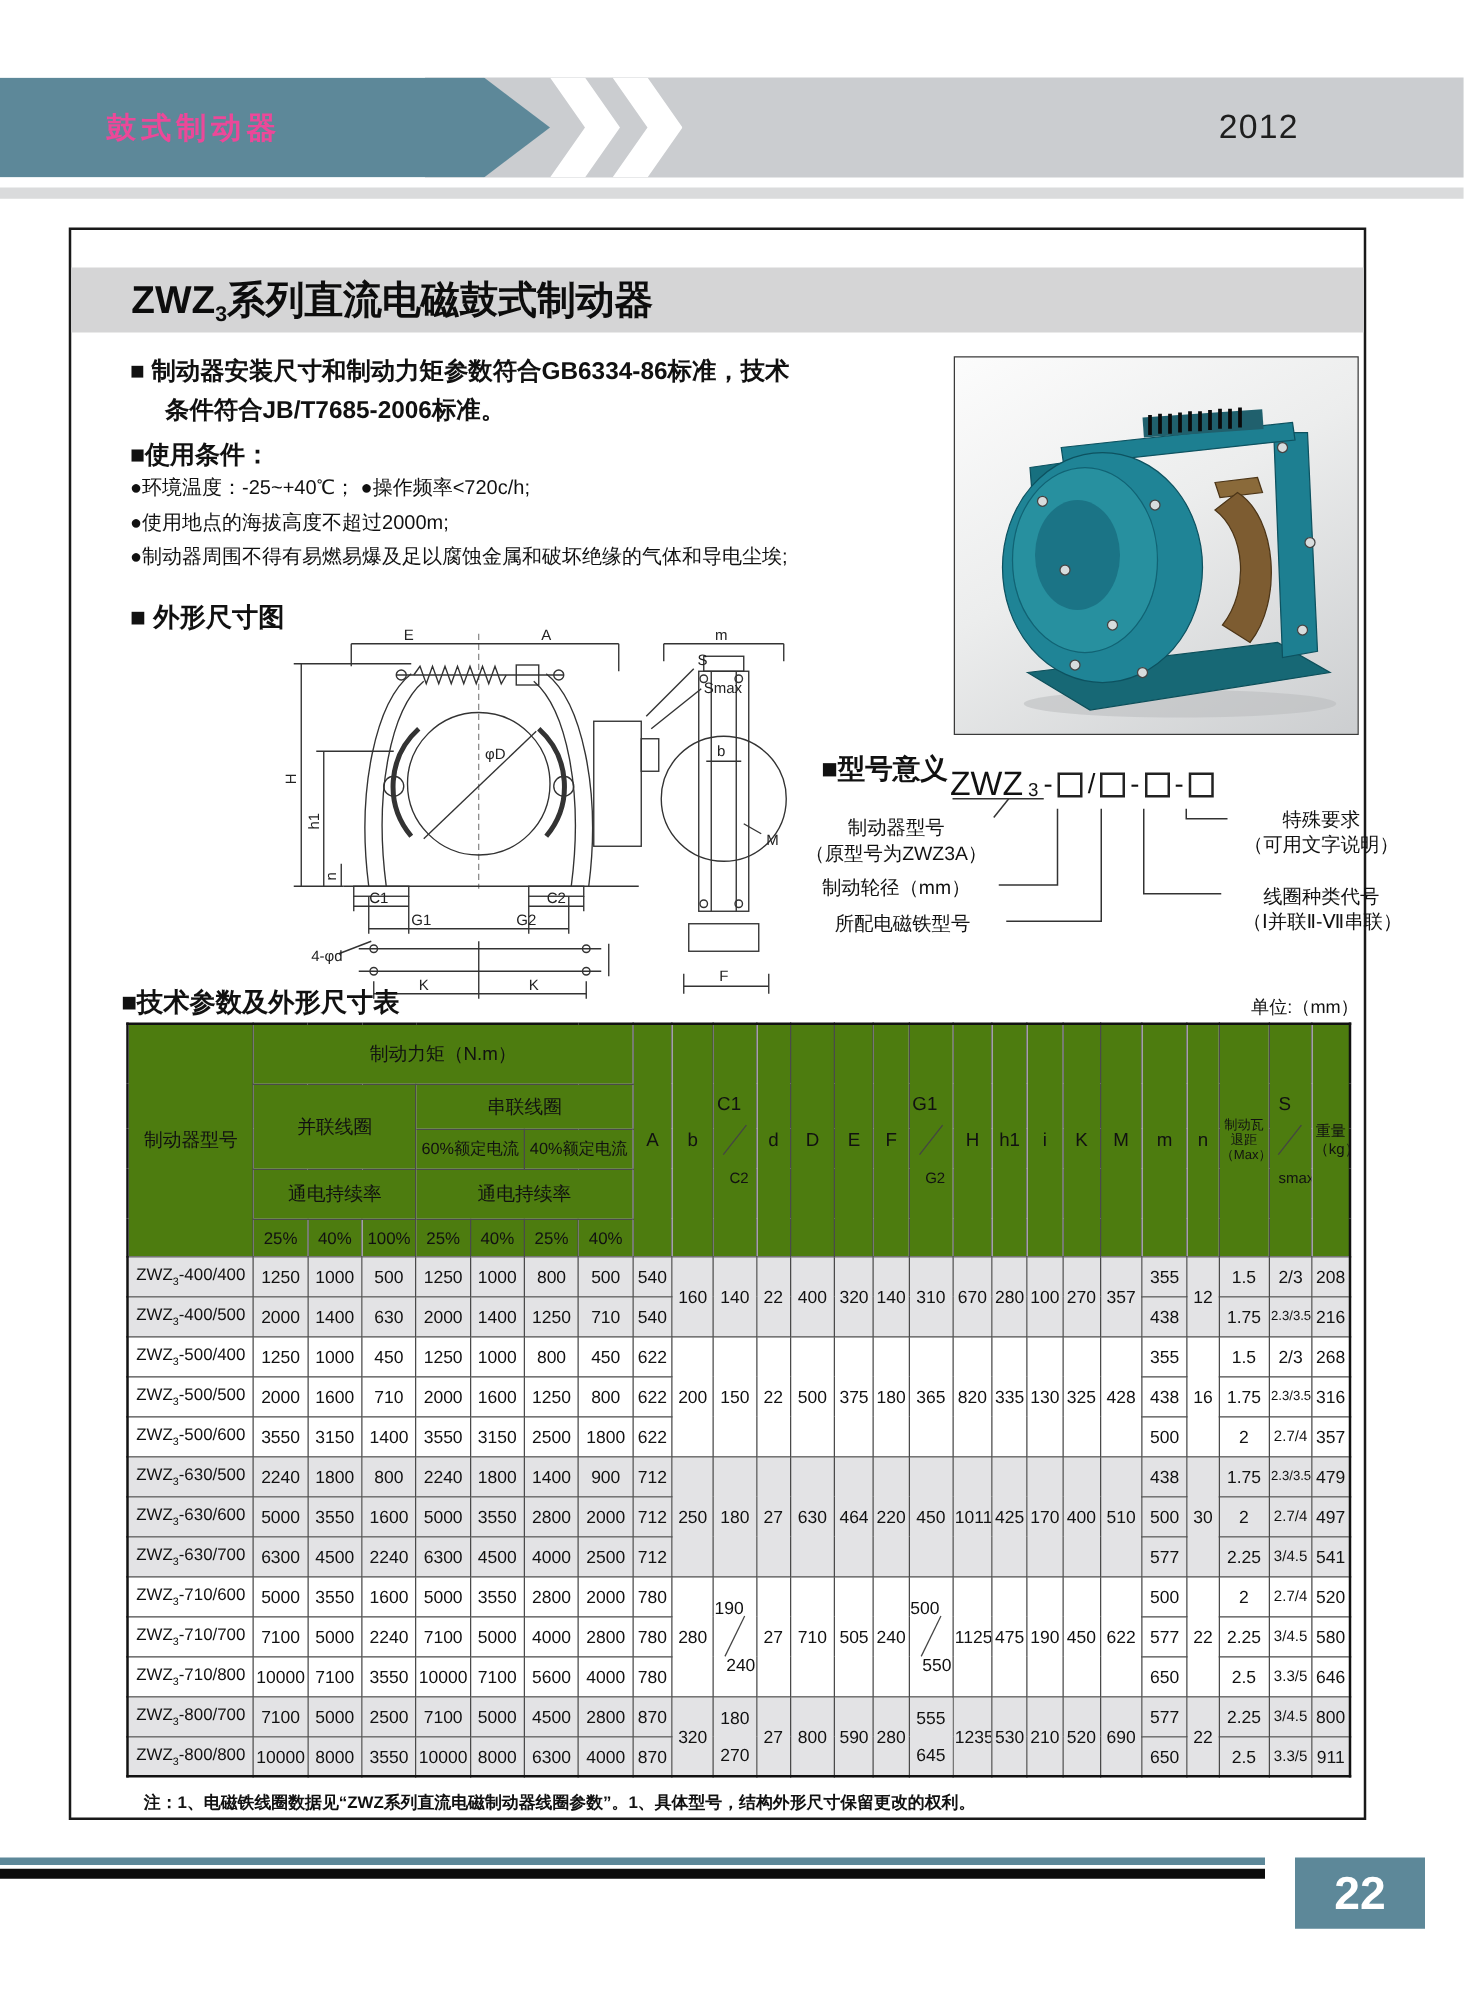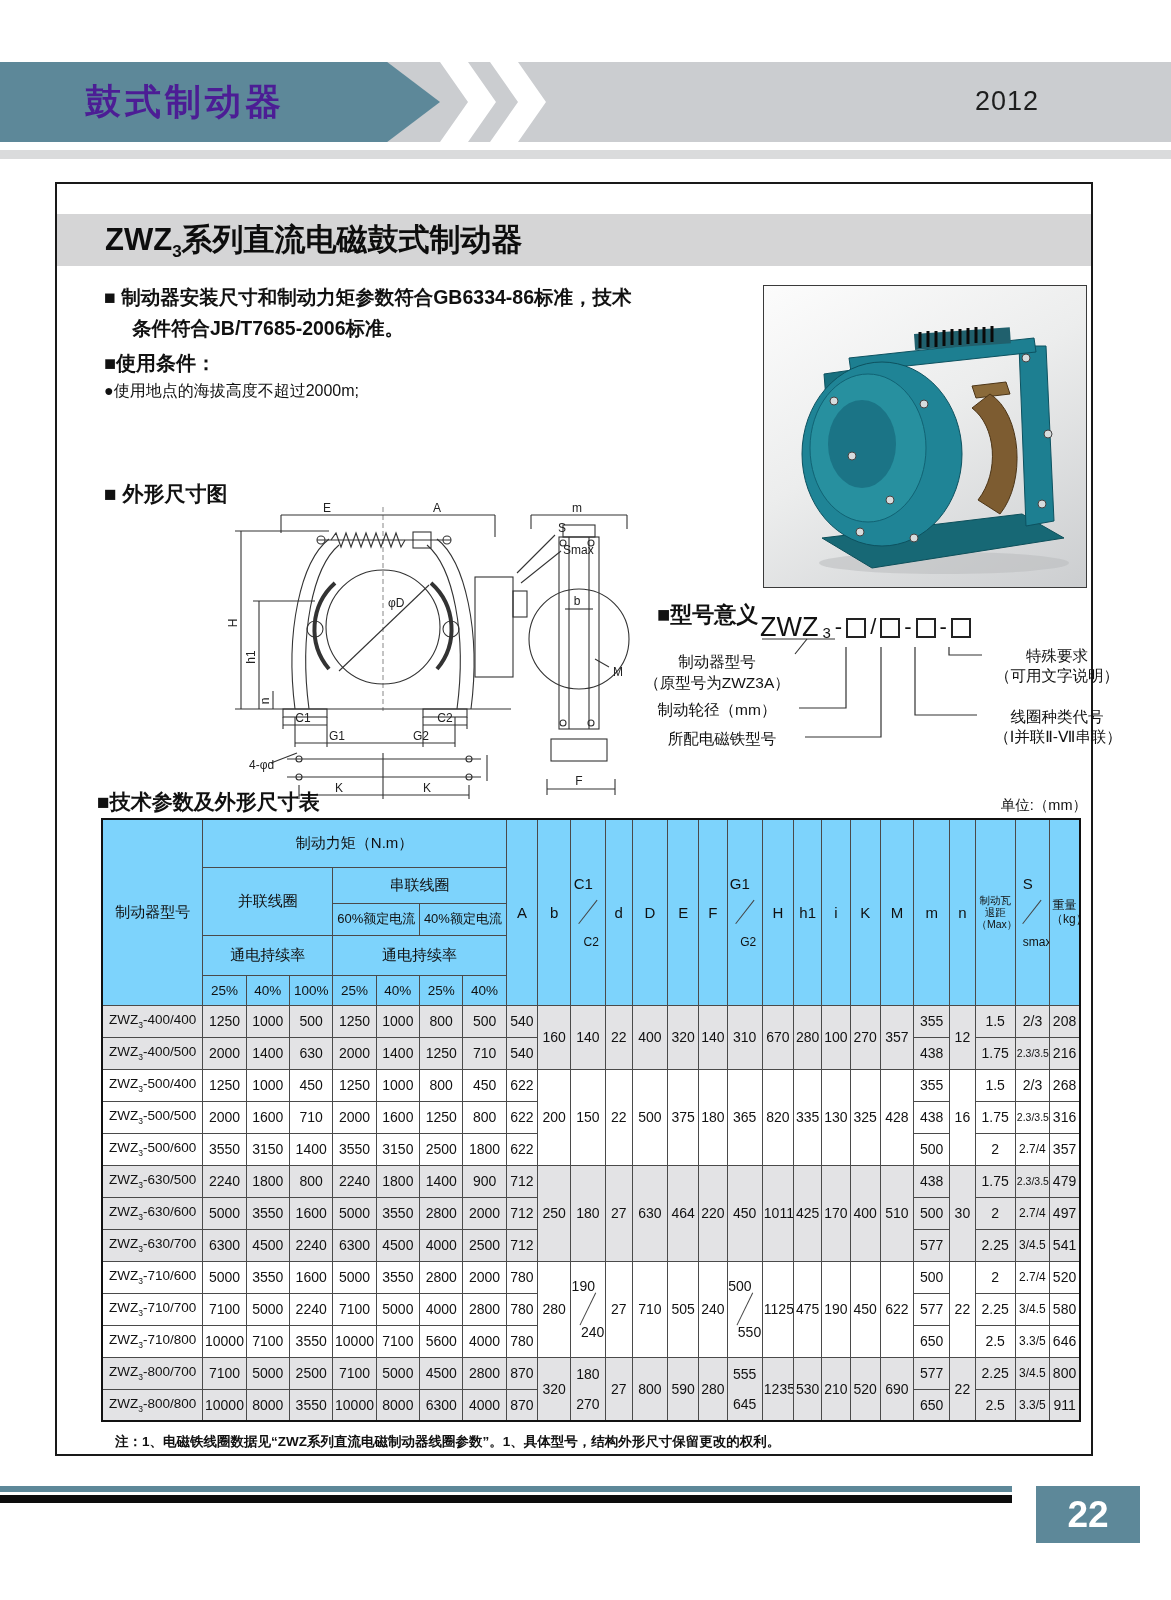--- a/index.html
+++ b/index.html
@@ -4,21 +4,21 @@
 <style>
   *{box-sizing:border-box;margin:0;padding:0}
   body{width:1171px;height:1600px;position:relative;background:#fff;font-family:"Liberation Sans",sans-serif;color:#111;overflow:hidden}
   .page{position:absolute;inset:0}
   
   .banner{position:absolute;left:0;top:62px;width:1171px;height:80px}
   .banner-gray{position:absolute;left:340px;top:0;right:0;height:80px;background:#cbcdd0}
   .chev{position:absolute;top:0;width:56px;height:80px;background:#fff;clip-path:polygon(0 0,50% 0,100% 50%,50% 100%,0 100%,50% 50%)}
   .chev1{left:440px}.chev2{left:490px}
   .banner-teal{position:absolute;left:0;top:0;width:440px;height:80px;background:#5d8899;clip-path:polygon(0 0,88% 0,100% 50%,88% 100%,0 100%)}
-  .banner-title{position:absolute;left:85px;top:50%;transform:translateY(-50%);font-size:36px;font-weight:bold;color:#4c1d95;letter-spacing:4px;white-space:nowrap}
+  .banner-title{position:absolute;left:85px;top:50%;transform:translateY(-50%);font-size:24px;font-weight:bold;color:#ec4899;letter-spacing:4px;white-space:nowrap}
   .banner-year{position:absolute;left:975px;top:24px;font-size:27px;color:#1e1e1e;letter-spacing:1px}
   .understripe{position:absolute;left:0;top:150px;width:100%;height:9px;background:#dadbdc}
   
   .cbox{position:absolute;left:55px;top:182px;width:1038px;height:1274px;border:2px solid #191919;background:#fff}
   .title-band{position:absolute;left:0;right:0;top:30px;height:52px;background:#d5d5d6}
   .doc-title{position:absolute;left:48px;top:0;font-size:31px;font-weight:bold;line-height:52px;color:#0d0d0d;white-space:nowrap}
   .doc-title sub{font-size:17px}
   .intro{position:absolute;left:47px;top:98px;width:650px;font-size:19.5px;font-weight:bold;line-height:31px}
   .intro .l2{padding-left:28px}
   .usage-h{position:absolute;left:47px;top:166px;font-size:20px;font-weight:bold}
@@ -39,21 +39,21 @@
   .mbox{width:20px;height:20px;border:2px solid #222;display:inline-block}
   .fsep{font-size:22px;margin-top:-2px}
   .mm-label{position:absolute;font-size:15.5px;text-align:center;white-space:nowrap}
   .mm-lines{position:absolute;left:560px;top:430px;width:470px;height:140px}
   
   .tbl-h{position:absolute;left:40px;top:604px;font-size:21px;font-weight:bold}
   .tbl-unit{position:absolute;left:860px;top:612px;width:170px;text-align:right;font-size:14.5px}
   .twrap{position:absolute;left:44px;top:634px;width:980px}
   table{border-collapse:collapse;table-layout:fixed;width:980px;border:2px solid #111}
   td{border:1px solid #4a4a4a;text-align:center;vertical-align:middle;font-size:14px;padding:0 1px;overflow:hidden}
-  thead td{font-size:15px;background:#7dd3fc}
+  thead td{font-size:15px;background:#4d7c0f}
   .hr0 td{height:48px}.hr1 td{height:36px}.hr2 td{height:32px}.hr3 td{height:40px}.hr4 td{height:30px;font-size:13.5px}
   tbody tr{height:32px}
   tbody tr.g td{background:#e3e3e5}
   td.model{font-size:13.5px;white-space:nowrap}
   td.model sub{font-size:8.5px}
   .fs13{font-size:13px !important}.fs11{font-size:12px !important}.fs10{font-size:10.5px !important}
   .multiline div{line-height:1.18}
   .hdiag,.dsplit,.vsplit{position:relative}
   .hdiag .sv1{position:absolute;top:30%;left:3%;width:66%;font-size:15px}
   .hdiag .sv2{position:absolute;bottom:30%;right:1%;width:78%;font-size:12px}
@@ -91,21 +91,23 @@
     </div>
 
     <div class="intro">
       <div class="l1">■ 制动器安装尺寸和制动力矩参数符合GB6334-86标准，技术</div>
       <div class="l2">条件符合JB/T7685-2006标准。</div>
     </div>
 
     <div class="usage-h">■使用条件：</div>
 
     <div class="bullets">
+      <div>●环境温度：-25~+40℃；  ●操作频率&lt;720c/h;</div>
       <div>●使用地点的海拔高度不超过2000m;</div>
+      <div>●制动器周围不得有易燃易爆及足以腐蚀金属和破坏绝缘的气体和导电尘埃;</div>
     </div>
 
     <div class="photo">
       <svg width="322" height="301" viewBox="0 0 322 301">
         <ellipse cx="180" cy="277" rx="125" ry="11" fill="#b9bcbd" opacity="0.55"></ellipse>
         <path d="M58 252 L258 228 L300 252 L108 282 Z" fill="#176875" stroke="#0d4f5a"></path>
         <path d="M255 60 L282 60 L290 235 L262 240 Z" fill="#1d7f91" stroke="#0d5260"></path>
         <path d="M85 72 L270 52 L272 66 L87 86 Z" fill="#1d7f91" stroke="#0d5260"></path>
         <rect x="150" y="48" width="96" height="16" fill="#20606d" transform="rotate(-4 150 48)"></rect>
         <g stroke="#0a0a0a" stroke-width="3">

